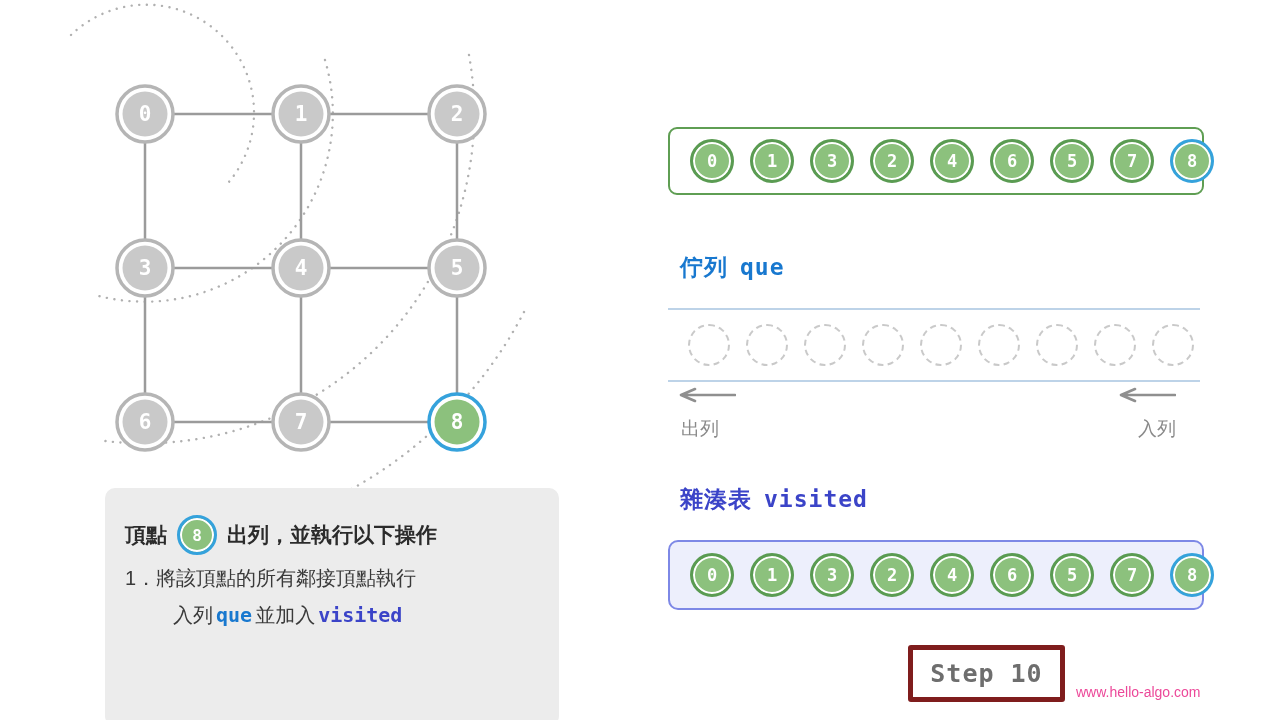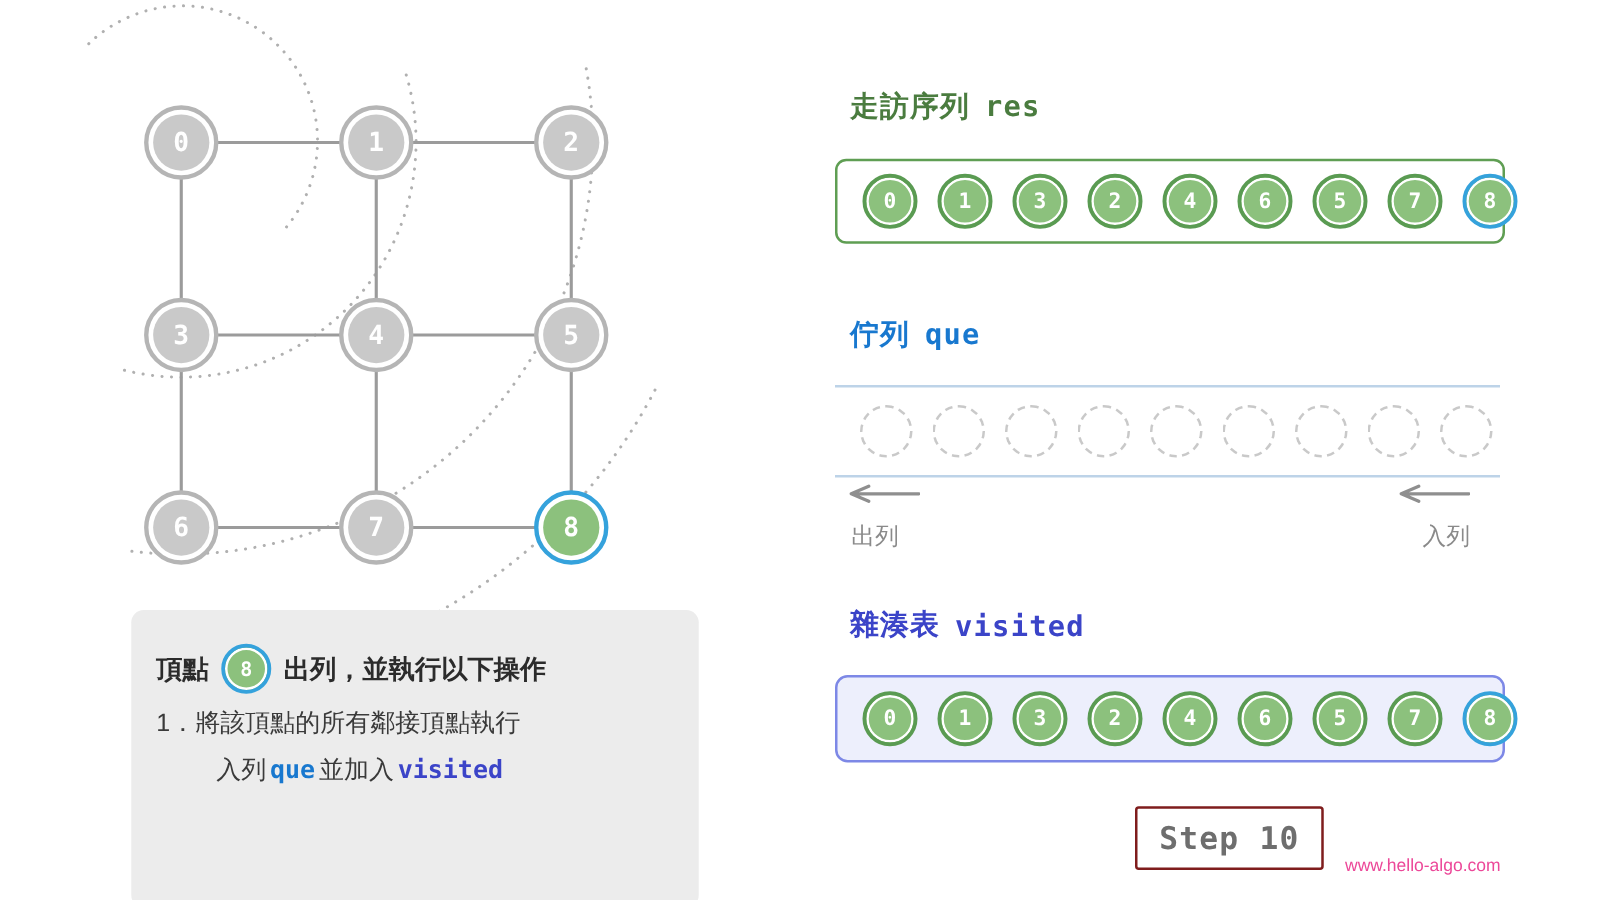--- a/index.html
+++ b/index.html
@@ -14,21 +14,21 @@
   .node-ring{fill:#ffffff;stroke:#b5b5b5;stroke-width:3.5;}
   .node-fill{fill:#c9c9c9;}
   .node-ring.active{stroke:#35a2dc;}
   .node-fill.active{fill:#8cc17d;}
   .node-label{font-family:"DejaVu Sans Mono",monospace;font-size:21px;font-weight:bold;fill:#fff;text-anchor:middle;}
 
   
   .section-title{font-size:23px;font-weight:bold;display:flex;gap:12px;align-items:baseline;letter-spacing:1px;}
   .title-green{color:#4a7c3f;}
   .title-blue{color:#1878cf;}
-  .title-indigo{color:#3b44c8;align-items:flex-end;}
+  .title-indigo{color:#3b44c8;}
 
   
   .chip-box{display:flex;align-items:center;gap:16px;padding-left:20px;}
   .chip{flex:0 0 auto;width:38px;height:38px;border-radius:50%;background:#8cc17d;border:3px solid #5a9b52;
         box-shadow:inset 0 0 0 2px #fff;color:#fff;display:flex;align-items:center;justify-content:center;
         font-family:"DejaVu Sans Mono",monospace;font-weight:bold;font-size:17px;}
   .chip.active{border-color:#35a2dc;}
   .res-box{width:512px;height:64px;border:2.5px solid #5f9e53;border-radius:9px;background:#fff;}
   .visited-box{width:512px;height:66px;border:2.5px solid #7d88e6;border-radius:10px;background:#edeffc;}
   .queue-box{width:512px;height:70px;border-top:2px solid #bdd3e8;border-bottom:2px solid #bdd3e8;}
@@ -41,21 +41,21 @@
   .info-chip{width:34px;height:34px;font-size:16px;}
   .info-line{font-size:20px;margin-top:10px;color:#3a3a3a;}
   .info-line:first-of-type{margin-top:14px;}
   .code{font-family:"DejaVu Sans Mono",monospace;font-weight:bold;margin:0 3px;}
   .code-green{color:#4a7c3f;}
   .code-blue{color:#1878cf;}
   .code-indigo{color:#3b44c8;}
   .indent{margin-left:48px;}
 
   
-  .step-badge{left:908px;top:645px;width:147px;height:47px;border:2px solid #7f1d1d;background:#fff;border-radius:3px;
+  .step-badge{left:908px;top:645px;width:147px;height:47px;border:5px solid #7f1d1d;background:#fff;border-radius:3px;
               display:flex;align-items:center;justify-content:center;
               font-family:"DejaVu Sans Mono",monospace;font-weight:bold;font-size:25px;color:#6e6e6e;letter-spacing:1px;}
   .watermark{left:1076px;top:684px;font-family:Liberation Sans, sans-serif;font-size:14px;color:#ec4899;}
 </style>
 </head>
 <body>
 
 <div class="canvas">
 
   <svg class="abs" style="left:0;top:0" width="560" height="545" viewBox="0 0 560 545">
@@ -134,24 +134,20 @@
       <span>頂點</span>
       <div class="chip info-chip active">8</div>
       <span>出列，並執行以下操作</span>
     </div>
     <div class="info-line">1．將該頂點的所有鄰接頂點執行</div>
     <div class="info-line indent">
       <span>入列</span><span class="code code-blue">que</span><span>並加入</span><span class="code code-indigo">visited</span>
     </div>
   </div>
 
-  <div class="abs section-title title-green" style="left:680px;top:70px">
-    <span>走訪序列</span>
-    <span class="mono">res</span>
-  </div>
   <div class="abs chip-box res-box" style="left:668px;top:127px">
     <div class="chip">0</div>
     <div class="chip">1</div>
     <div class="chip">3</div>
     <div class="chip">2</div>
     <div class="chip">4</div>
     <div class="chip">6</div>
     <div class="chip">5</div>
     <div class="chip">7</div>
     <div class="chip active">8</div>

